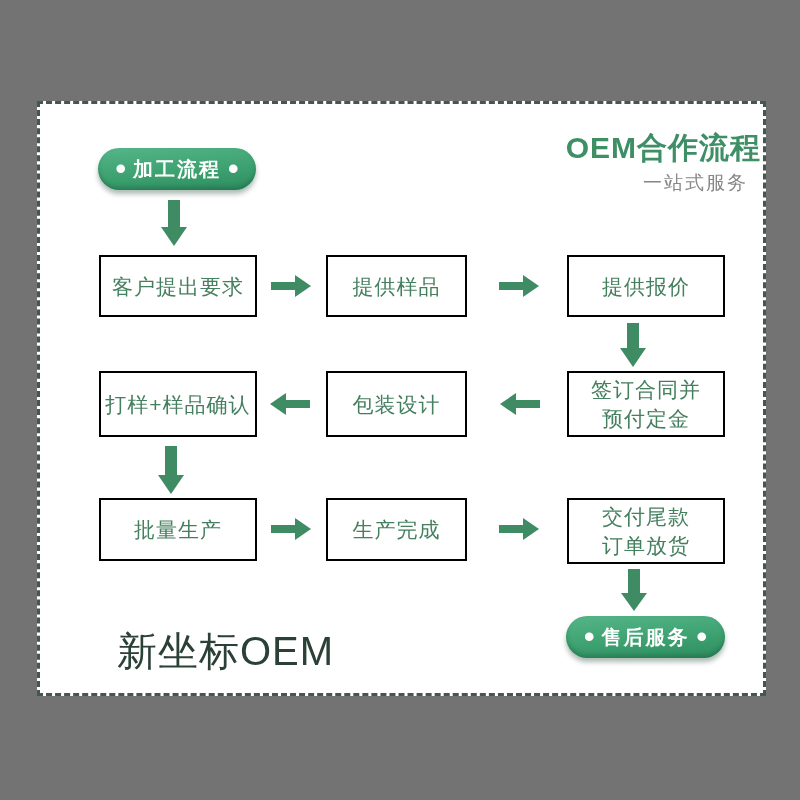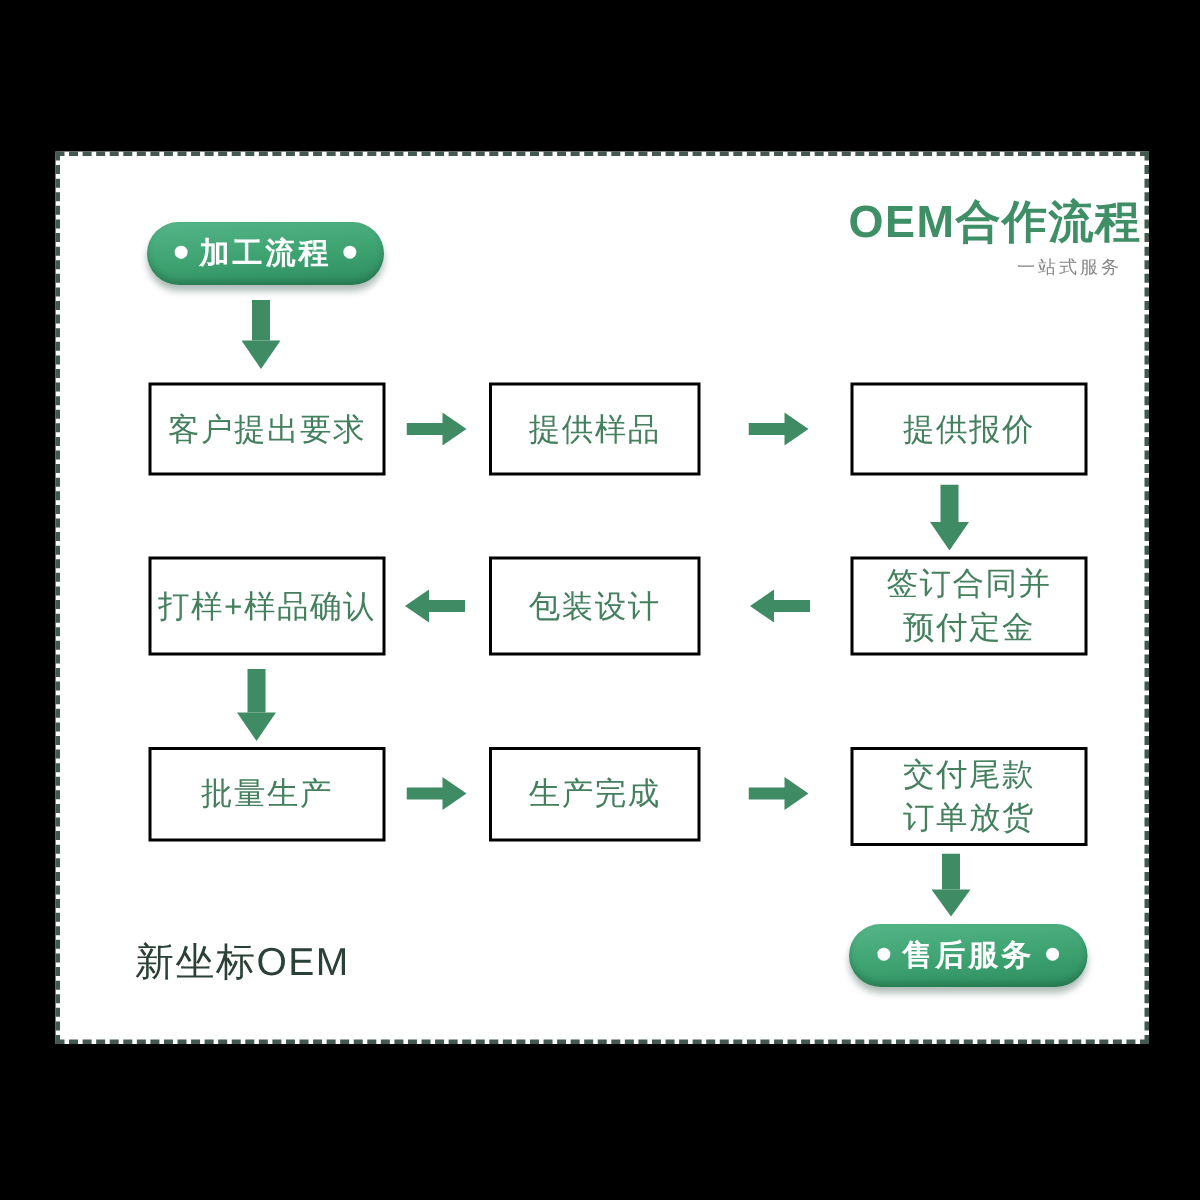--- a/index.html
+++ b/index.html
@@ -8,21 +8,21 @@
     width: 800px;
     height: 800px;
     background: #43594f;
     font-family: "Liberation Sans", "DejaVu Sans", sans-serif;
     overflow: hidden;
   }
   .stage {
     position: relative;
     width: 800px;
     height: 800px;
-    background: #000000;
+    background: #737373;
   }
   .card {
     position: absolute;
     left: 37px;
     top: 101px;
     width: 723px;
     height: 589px;
     background: #ffffff;
     border: 3px dashed #43594f;
   }
@@ -34,21 +34,21 @@
     font-size: 30px;
     font-weight: bold;
     color: #3e8e66;
     letter-spacing: 1px;
     white-space: nowrap;
   }
   .subtitle {
     position: absolute;
     top: 66px;
     right: 15px;
-    font-size: 12px;
+    font-size: 19px;
     color: #878787;
     letter-spacing: 2px;
     white-space: nowrap;
   }
   
   .badge {
     position: absolute;
     height: 42px;
     border-radius: 22px;
     background: linear-gradient(175deg, #55b689 0%, #3da170 55%, #2e8d60 100%);
@@ -97,23 +97,23 @@
   .r3 { top: 394px; height: 63px; }
   .c1 { left: 59px;  width: 158px; }
   .c2 { left: 286px; width: 141px; }
   .c3 { left: 527px; width: 158px; }
   
   .arrow { position: absolute; line-height: 0; }
   .arrow svg { display: block; }
   
   .brand {
     position: absolute;
-    left: 50px;
+    left: 77px;
     top: 520px;
-    font-size: 26px;
+    font-size: 40px;
     color: #2b4036;
     letter-spacing: 1px;
     white-space: nowrap;
   }
 </style>
 </head>
 <body>
 
 <div class="stage">
   <div class="card">

